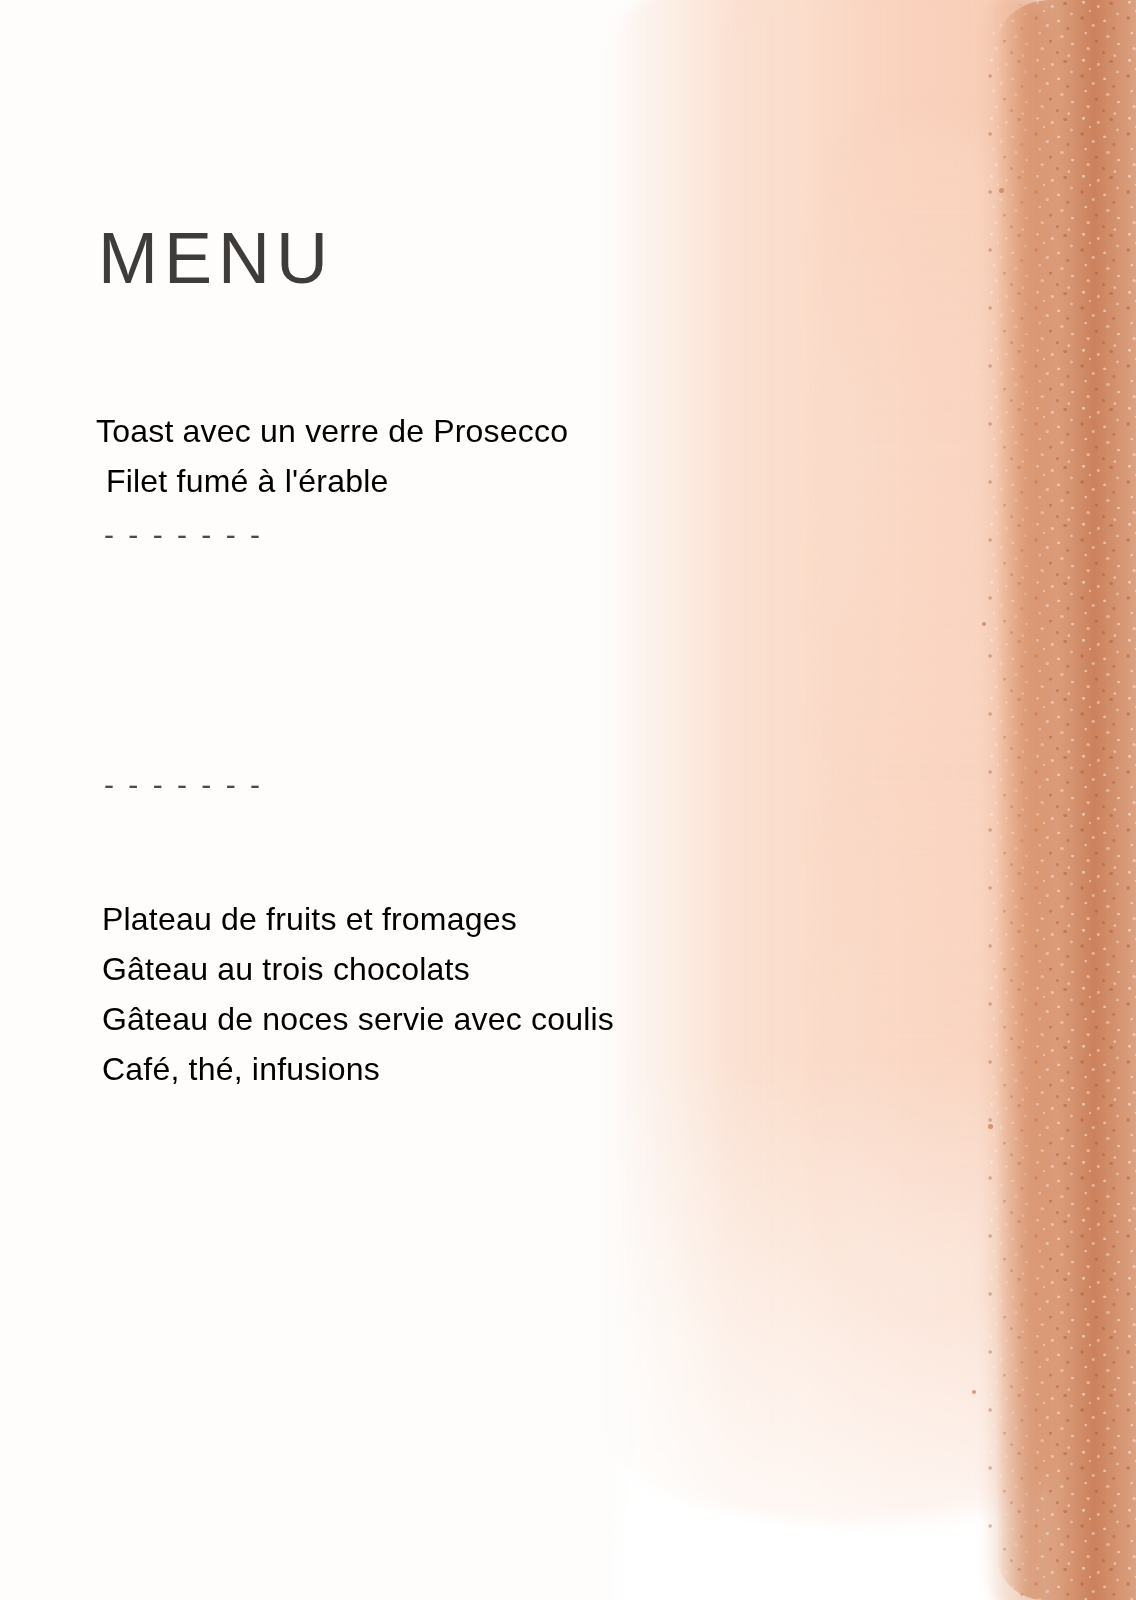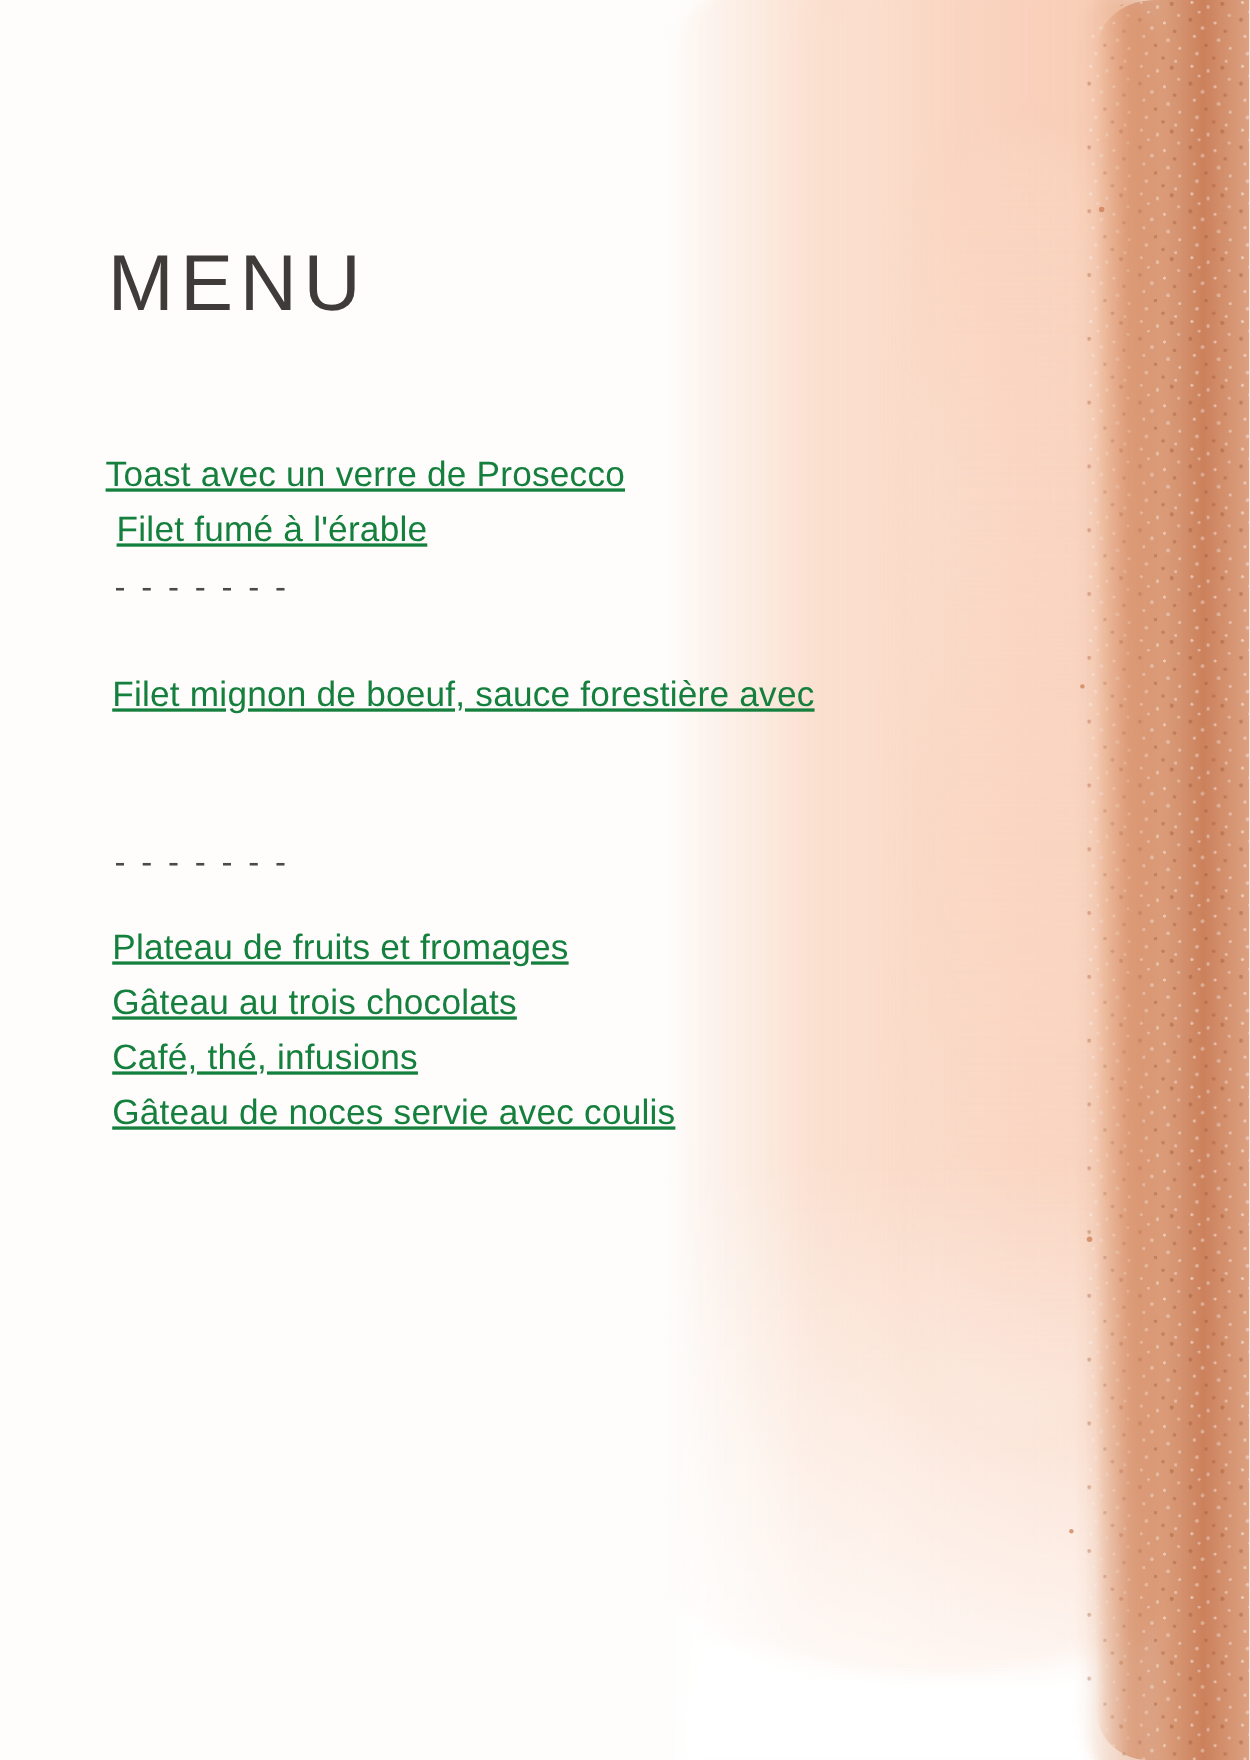--- a/index.html
+++ b/index.html
@@ -176,23 +176,22 @@
     font-size: 72px;
     letter-spacing: 6px;
     font-weight: 300;
     color: #3f3b39;
     line-height: 1;
   }
 
   .block {
     position: absolute;
     left: 6px;
-    color: #15803d;
+    color: #000000;
     font-weight: 300;
-    text-decoration: underline;
   }
   .block .line {
     font-size: 32px;
     line-height: 50px;
     white-space: nowrap;
     letter-spacing: 0.2px;
   }
 
   .block-starters { top: 406px; left: 0; }
   .block-starters .line:first-child { padding-left: 0px; }
@@ -203,21 +202,21 @@
     left: 8px;
     color: #4a4a48;
     font-size: 30px;
     letter-spacing: 3px;
     font-weight: 300;
   }
   .divider-1 { top: 518px; }
   .divider-2 { top: 768px; }
 
   .block-mains { top: 606px; }
-  .block-desserts { top: 836px; }
+  .block-desserts { top: 894px; }
 
   @media print { body { margin: 0; } }
 </style>
 </head>
 <body>
 
 <div class="page">
 
   <div class="art">
     <div class="wash-a"></div>
@@ -238,26 +237,25 @@
     <div class="title">MENU</div>
 
     <div class="block block-starters">
       <div class="line">Toast avec un verre de Prosecco</div>
       <div class="line">Filet fumé à l'érable</div>
     </div>
 
     <div class="divider divider-1">- - - - - - -</div>
 
     <div class="block block-mains">
-      <div class="line">Filet mignon de boeuf, sauce forestière avec</div>
     </div>
 
     <div class="divider divider-2">- - - - - - -</div>
 
     <div class="block block-desserts">
       <div class="line">Plateau de fruits et fromages</div>
       <div class="line">Gâteau au trois chocolats</div>
+      <div class="line">Gâteau de noces servie avec coulis</div>
       <div class="line">Café, thé, infusions</div>
-      <div class="line">Gâteau de noces servie avec coulis</div>
     </div>
 
   </div>
 </div>
 
 </body></html>

